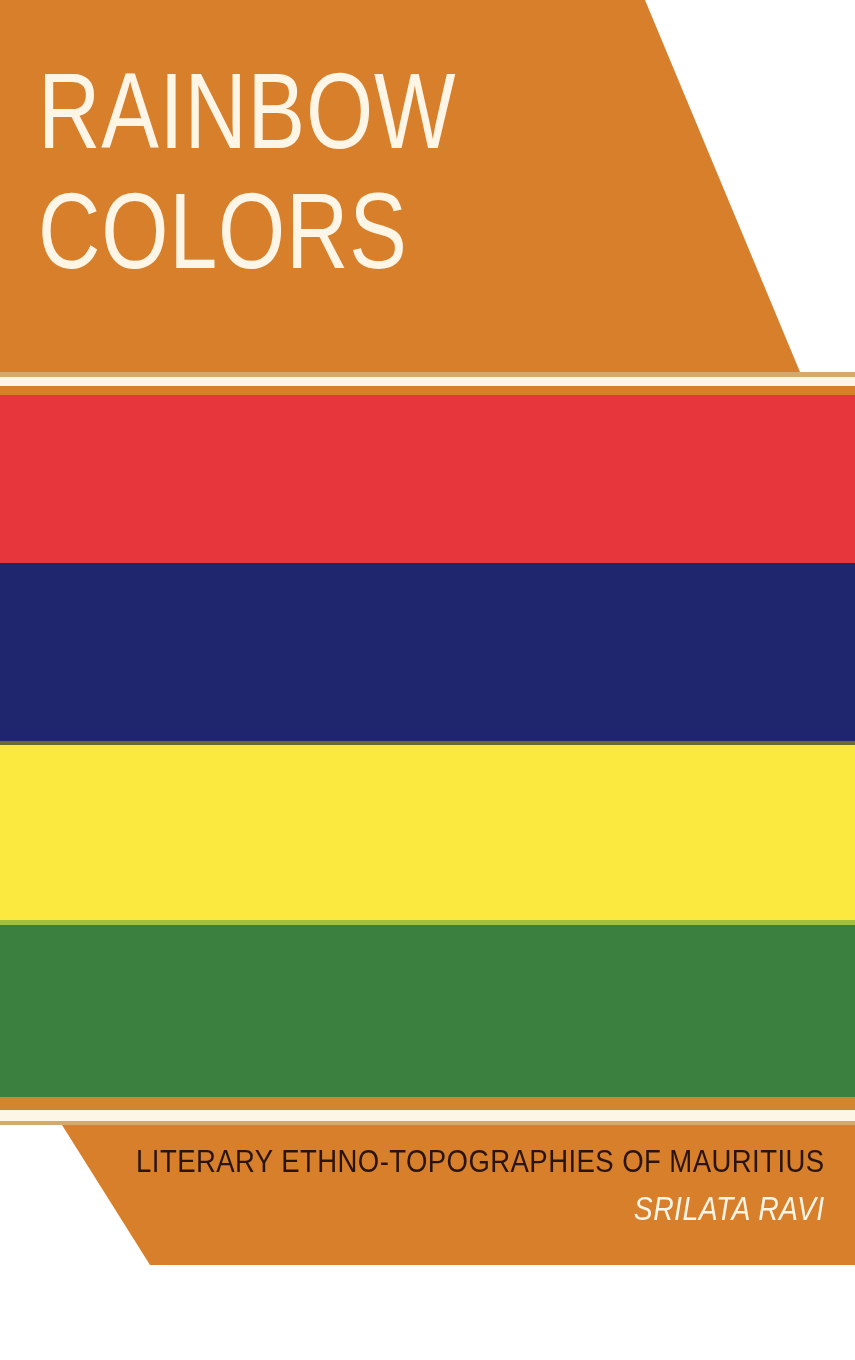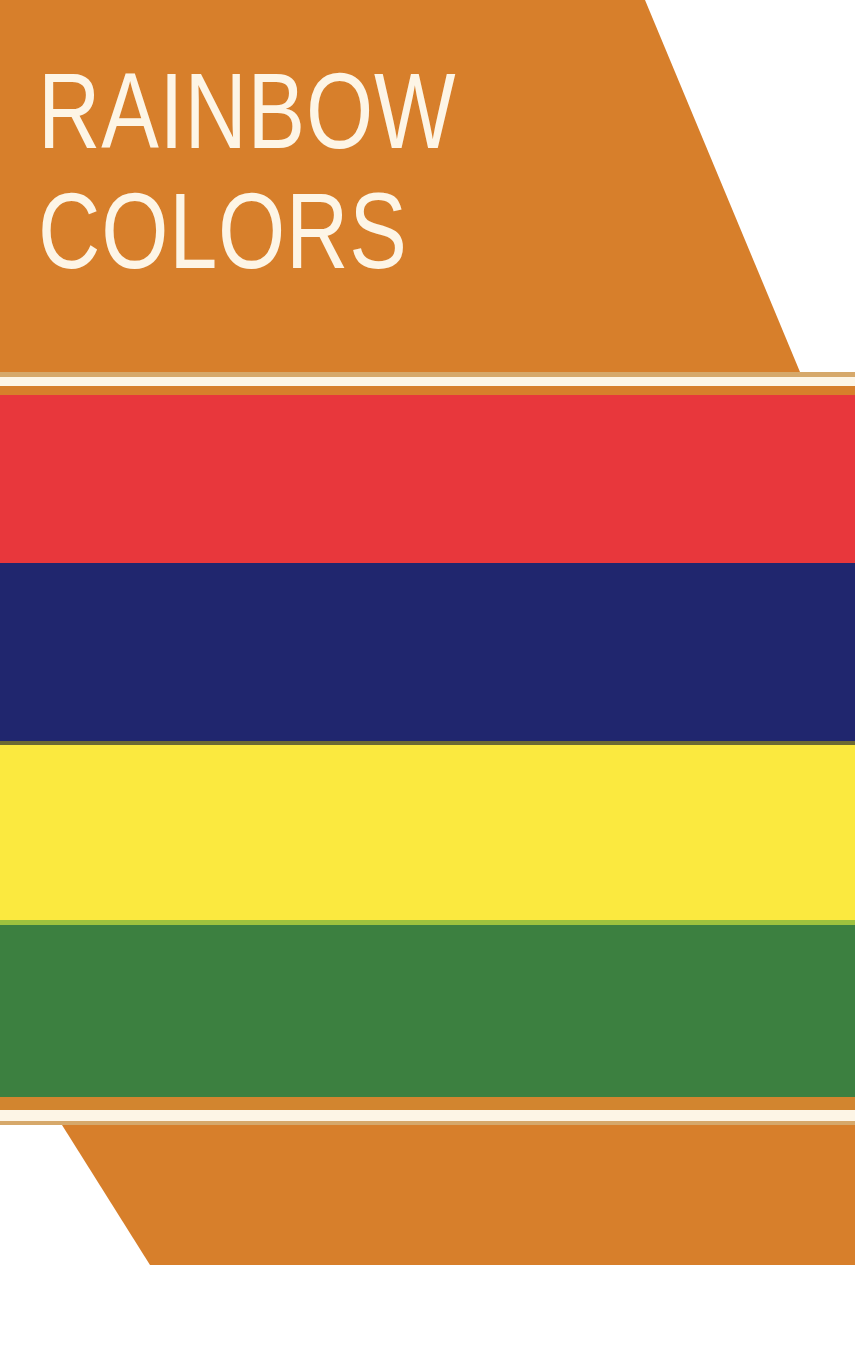--- a/index.html
+++ b/index.html
@@ -179,14 +179,18 @@
   <div class="sep-top-thin"></div>
   <div class="sep-top-cream"></div>
   <div class="sep-top-orange"></div>
 
   <div class="sep-bot-orange"></div>
   <div class="sep-bot-cream"></div>
   <div class="sep-bot-thin"></div>
 
   <div class="bottom-banner"></div>
 
+  <div class="bottom-text">
+    <div class="subtitle">LITERARY ETHNO-TOPOGRAPHIES OF MAURITIUS</div>
+    <div class="author">SRILATA RAVI</div>
+  </div>
 
 </div>
 
 </body></html>

